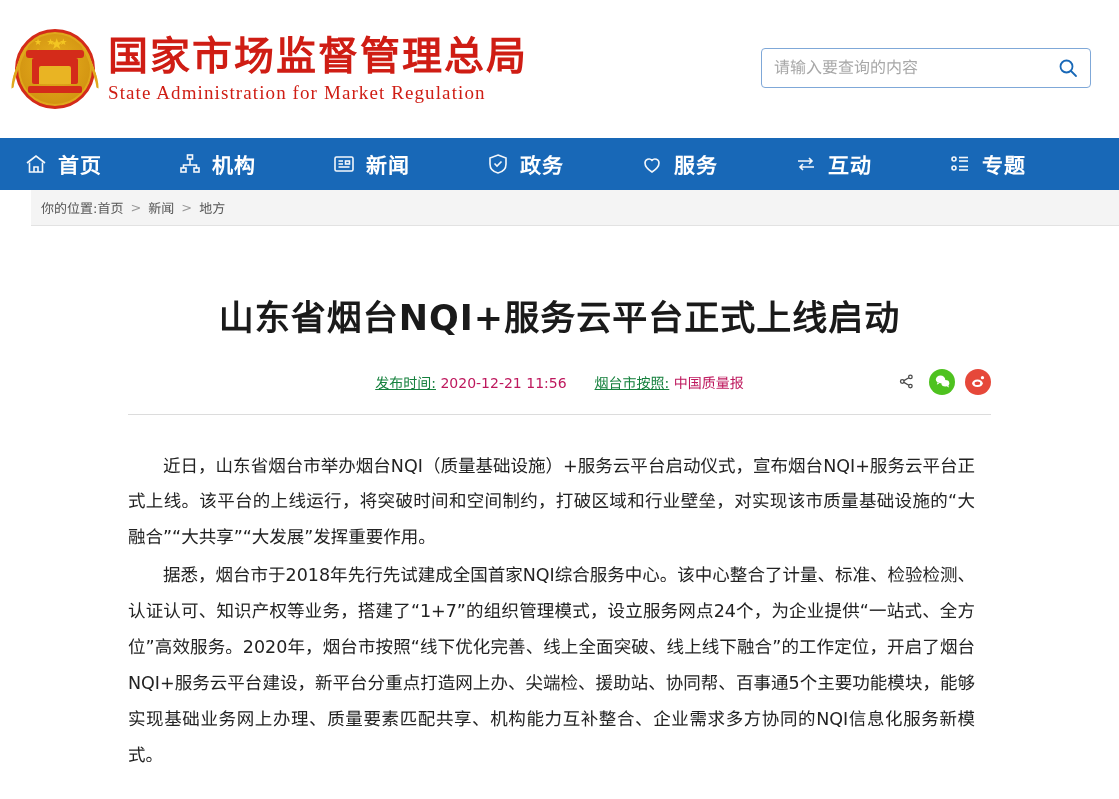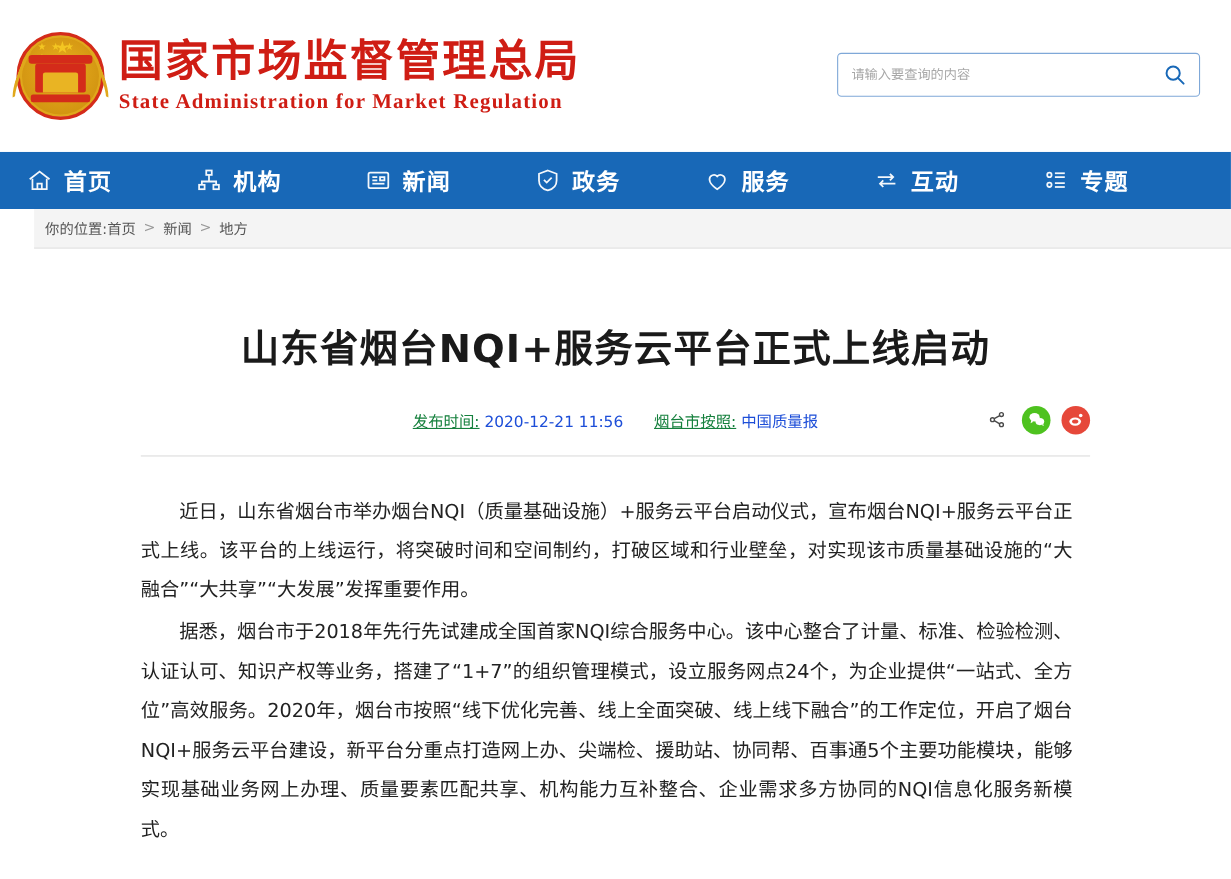--- a/index.html
+++ b/index.html
@@ -105,21 +105,21 @@
     font-size: 40px;
     font-weight: bold;
     color: #cf1d14;
     letter-spacing: 2px;
     line-height: 1.1;
     white-space: nowrap;
   }
   .title-en {
     font-family: "Liberation Serif", serif;
     font-size: 19px;
-    font-weight: bold;
+    font-weight: normal;
     color: #cf1d14;
     letter-spacing: 1.1px;
     margin-top: 4px;
     white-space: nowrap;
   }
 
   .search-box {
     position: absolute;
     right: 28px;
     top: 48px;
@@ -129,21 +129,21 @@
     border-radius: 4px;
     background: #fff;
     display: flex;
     align-items: center;
   }
   .search-box input {
     flex: 1;
     border: none;
     outline: none;
     background: transparent;
-    font-size: 12px;
+    font-size: 16px;
     color: #333;
     padding: 0 12px;
     font-family: Liberation Serif, serif;
   }
   .search-box input::placeholder { color: #a8a8a8; }
   .search-btn {
     width: 44px;
     height: 38px;
     display: flex;
     align-items: center;
@@ -220,21 +220,21 @@
     display: flex;
     align-items: center;
     justify-content: center;
     font-family: "DejaVu Sans", sans-serif;
     font-size: 14px;
     color: #555;
     position: relative;
   }
   .meta-item { margin: 0 14px; }
   .meta-item .label { color: #15803d; text-decoration: underline; }
-  .meta-item .val { color: #1d4ed8; }
+  .meta-item .val { color: #be185d; }
   .share {
     position: absolute;
     right: 0;
     display: flex;
     align-items: center;
     gap: 10px;
   }
   .share-ico {
     width: 26px; height: 26px;
     border-radius: 50%;

